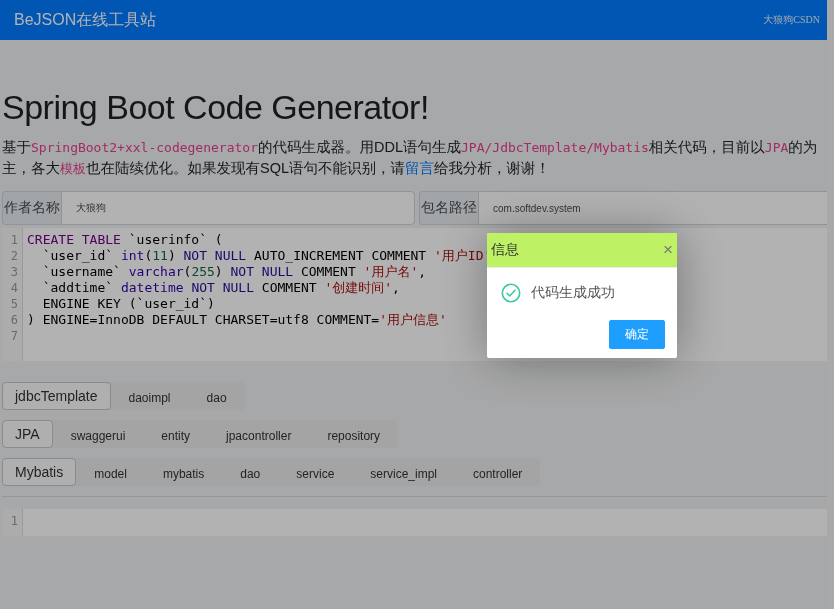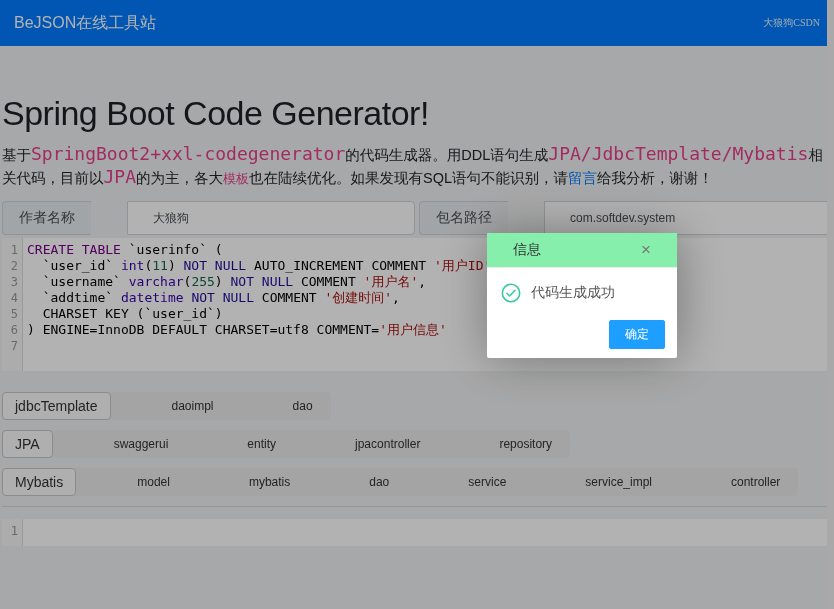--- a/index.html
+++ b/index.html
@@ -2,38 +2,38 @@
 <html><head>
 <meta charset="utf-8">
 <style>
   * { margin:0; padding:0; box-sizing:border-box; }
   html,body { width:834px; height:609px; overflow:hidden; }
   body {
     font-family:"Liberation Sans","DejaVu Sans",sans-serif;
     background:#f0f1f2; color:#212529; position:relative;
   }
   
-  .navbar { height:46px; background:#007bff; display:flex; justify-content:space-between;
+  .navbar { height:40px; background:#007bff; display:flex; justify-content:space-between;
             align-items:center; padding:0 14px; position:relative; z-index:2; }
   .navbar-brand { color:#ffffff; font-size:16px; }
   .navbar-link  { color:rgba(255,255,255,.9); font-size:10px; text-decoration:none;font-family:Liberation Serif, serif; }
   
   .main { padding:0 2px; }
   .page-title { font-size:34px; font-weight:400; margin:48px 0 10px; color:#1d2124; letter-spacing:-0.5px; }
   .desc { font-size:14.5px; line-height:21px; color:#212529; margin-bottom:10px; max-width:832px; }
-  .seg-code { font-family:"DejaVu Sans Mono","Liberation Mono",monospace; font-size:18px; color:#e83e8c; }
+  .seg-code { font-family:"DejaVu Sans Mono","Liberation Mono",monospace; font-size:13px; color:#e83e8c; }
   .seg-code-link { font-family:"DejaVu Sans Mono","Liberation Mono",monospace; font-size:13px; color:#e83e8c; text-decoration:none; cursor:pointer; }
   .seg-link { color:#007bff; text-decoration:none; cursor:pointer; }
   
   .form-row { display:flex; gap:4px; margin-top:12px; }
   .igroup { display:flex; flex:1; }
-  .iaddon { background:#e9ecef; border:1px solid #ced4da; border-right:0; padding:7px 16px;
+  .iaddon { background:#e9ecef; border:1px solid #ced4da; border-right:0; padding:7px 1px;
             font-size:14px; color:#495057; border-radius:4px 0 0 4px; white-space:nowrap; }
-  .iinput { flex:1; border:1px solid #ced4da; padding:7px 25px; font-size:12px; color:#495057;
-            border-radius:0 4px 4px 0; background:#fff; outline:none; min-width:0;margin-left:36px; }
+  .iinput { flex:1; border:1px solid #ced4da; padding:7px 14px; font-size:10px; color:#495057;
+            border-radius:0 4px 4px 0; background:#fff; outline:none; min-width:0; }
   
   .editor { position:relative; background:#fff; margin-top:3px;
             font-family:"DejaVu Sans Mono","Liberation Mono",monospace;
             font-size:13px; line-height:16px; padding:4px 0 14px; cursor:text; }
   .editor.small { padding:4px 0 7px; margin-top:12px; }
   .gutter-bg { position:absolute; top:0; left:0; bottom:0; width:21px;
                background:#f7f7f7; border-right:1px solid #ddd; }
   .cm-line { display:flex; position:relative; }
   .lnum { flex:0 0 21px; width:21px; text-align:right; padding-right:5px;
           color:#999; font-size:12px; }
@@ -44,32 +44,32 @@
   .tk-num  { color:#116644; }
   .tk-str  { color:#aa1111; }
   .tk-pl   { color:#000000; }
   
   .gen-btn { margin-top:20px; background:#007bff; color:#fff; border:1px solid #0069d9;
              font-size:15px; padding:9px 17px; border-radius:4px; cursor:pointer;
              box-shadow:0 0 0 3px rgba(0,105,217,.45); }
   
   .tab-row { margin-top:10px; }
   .tab-row.first { margin-top:21px; }
-  .tab-group { display:inline-flex; background:#ebebeb; border-radius:4px; align-items:center;gap:43px; }
+  .tab-group { display:inline-flex; background:#ebebeb; border-radius:4px; align-items:flex-end; }
   .tab-label { background:#fbfbfb; border:1px solid #c8c8c8; border-radius:4px;
                padding:5px 12px; font-size:14px; color:#333; }
   .tab-item  { padding:5px 18px; font-size:12px; color:#333; cursor:pointer; }
   .divider { border-top:1px solid #d9d9d9; margin-top:10px; }
   
   .scrollbar { position:fixed; top:0; right:0; bottom:0; width:7px; background:#f2f3f4; z-index:3; }
   
   .overlay { position:fixed; inset:0; background:rgba(0,0,0,0.30); z-index:50; }
   .modal { position:fixed; left:487px; top:233px; width:190px; background:#fff;
            border-radius:2px; z-index:60; box-shadow:1px 1px 50px rgba(0,0,0,.35); }
-  .modal-header { background:#86efac; border-bottom:1px solid #ececec; padding:8px 26px;
+  .modal-header { background:#bef264; border-bottom:1px solid #ececec; padding:8px 4px;
                   display:flex; justify-content:space-between; align-items:center;
                   border-radius:2px 2px 0 0; }
   .modal-title { font-size:14px; color:#333; }
   .modal-close { font-size:17px; color:#787878; line-height:14px; cursor:pointer;
                  background:none; border:none; padding:0; }
   .modal-body { padding:15px 14px 5px; display:flex; align-items:center; }
   .modal-msg { font-size:14px; color:#555; margin-left:10px; }
   .modal-footer { padding:12px 12px 9px; text-align:right; }
   .ok-btn { background:#1E9FFF; color:#fff; border:1px solid #1E9FFF; font-size:12px;
             padding:5px 15px; border-radius:2px; cursor:pointer; }
@@ -114,21 +114,21 @@
       <div class="cm-line">
         <span class="lnum">3</span>
         <span class="lcode"><span class="tk-pl">  `username` </span><span class="tk-type">varchar</span><span class="tk-pl">(</span><span class="tk-num">255</span><span class="tk-pl">) </span><span class="tk-kw2">NOT NULL</span><span class="tk-pl"> COMMENT </span><span class="tk-str">'用户名'</span><span class="tk-pl">,</span></span>
       </div>
       <div class="cm-line">
         <span class="lnum">4</span>
         <span class="lcode"><span class="tk-pl">  `addtime` </span><span class="tk-type">datetime</span><span class="tk-pl"> </span><span class="tk-kw2">NOT NULL</span><span class="tk-pl"> COMMENT </span><span class="tk-str">'创建时间'</span><span class="tk-pl">,</span></span>
       </div>
       <div class="cm-line">
         <span class="lnum">5</span>
-        <span class="lcode"><span class="tk-pl">  CHARSET KEY (`user_id`)</span></span>
+        <span class="lcode"><span class="tk-pl">  ENGINE KEY (`user_id`)</span></span>
       </div>
       <div class="cm-line">
         <span class="lnum">6</span>
         <span class="lcode"><span class="tk-pl">) ENGINE=InnoDB DEFAULT CHARSET=utf8 COMMENT=</span><span class="tk-str">'用户信息'</span></span>
       </div>
       <div class="cm-line">
         <span class="lnum">7</span>
         <span class="lcode"></span>
       </div>
     </div>

